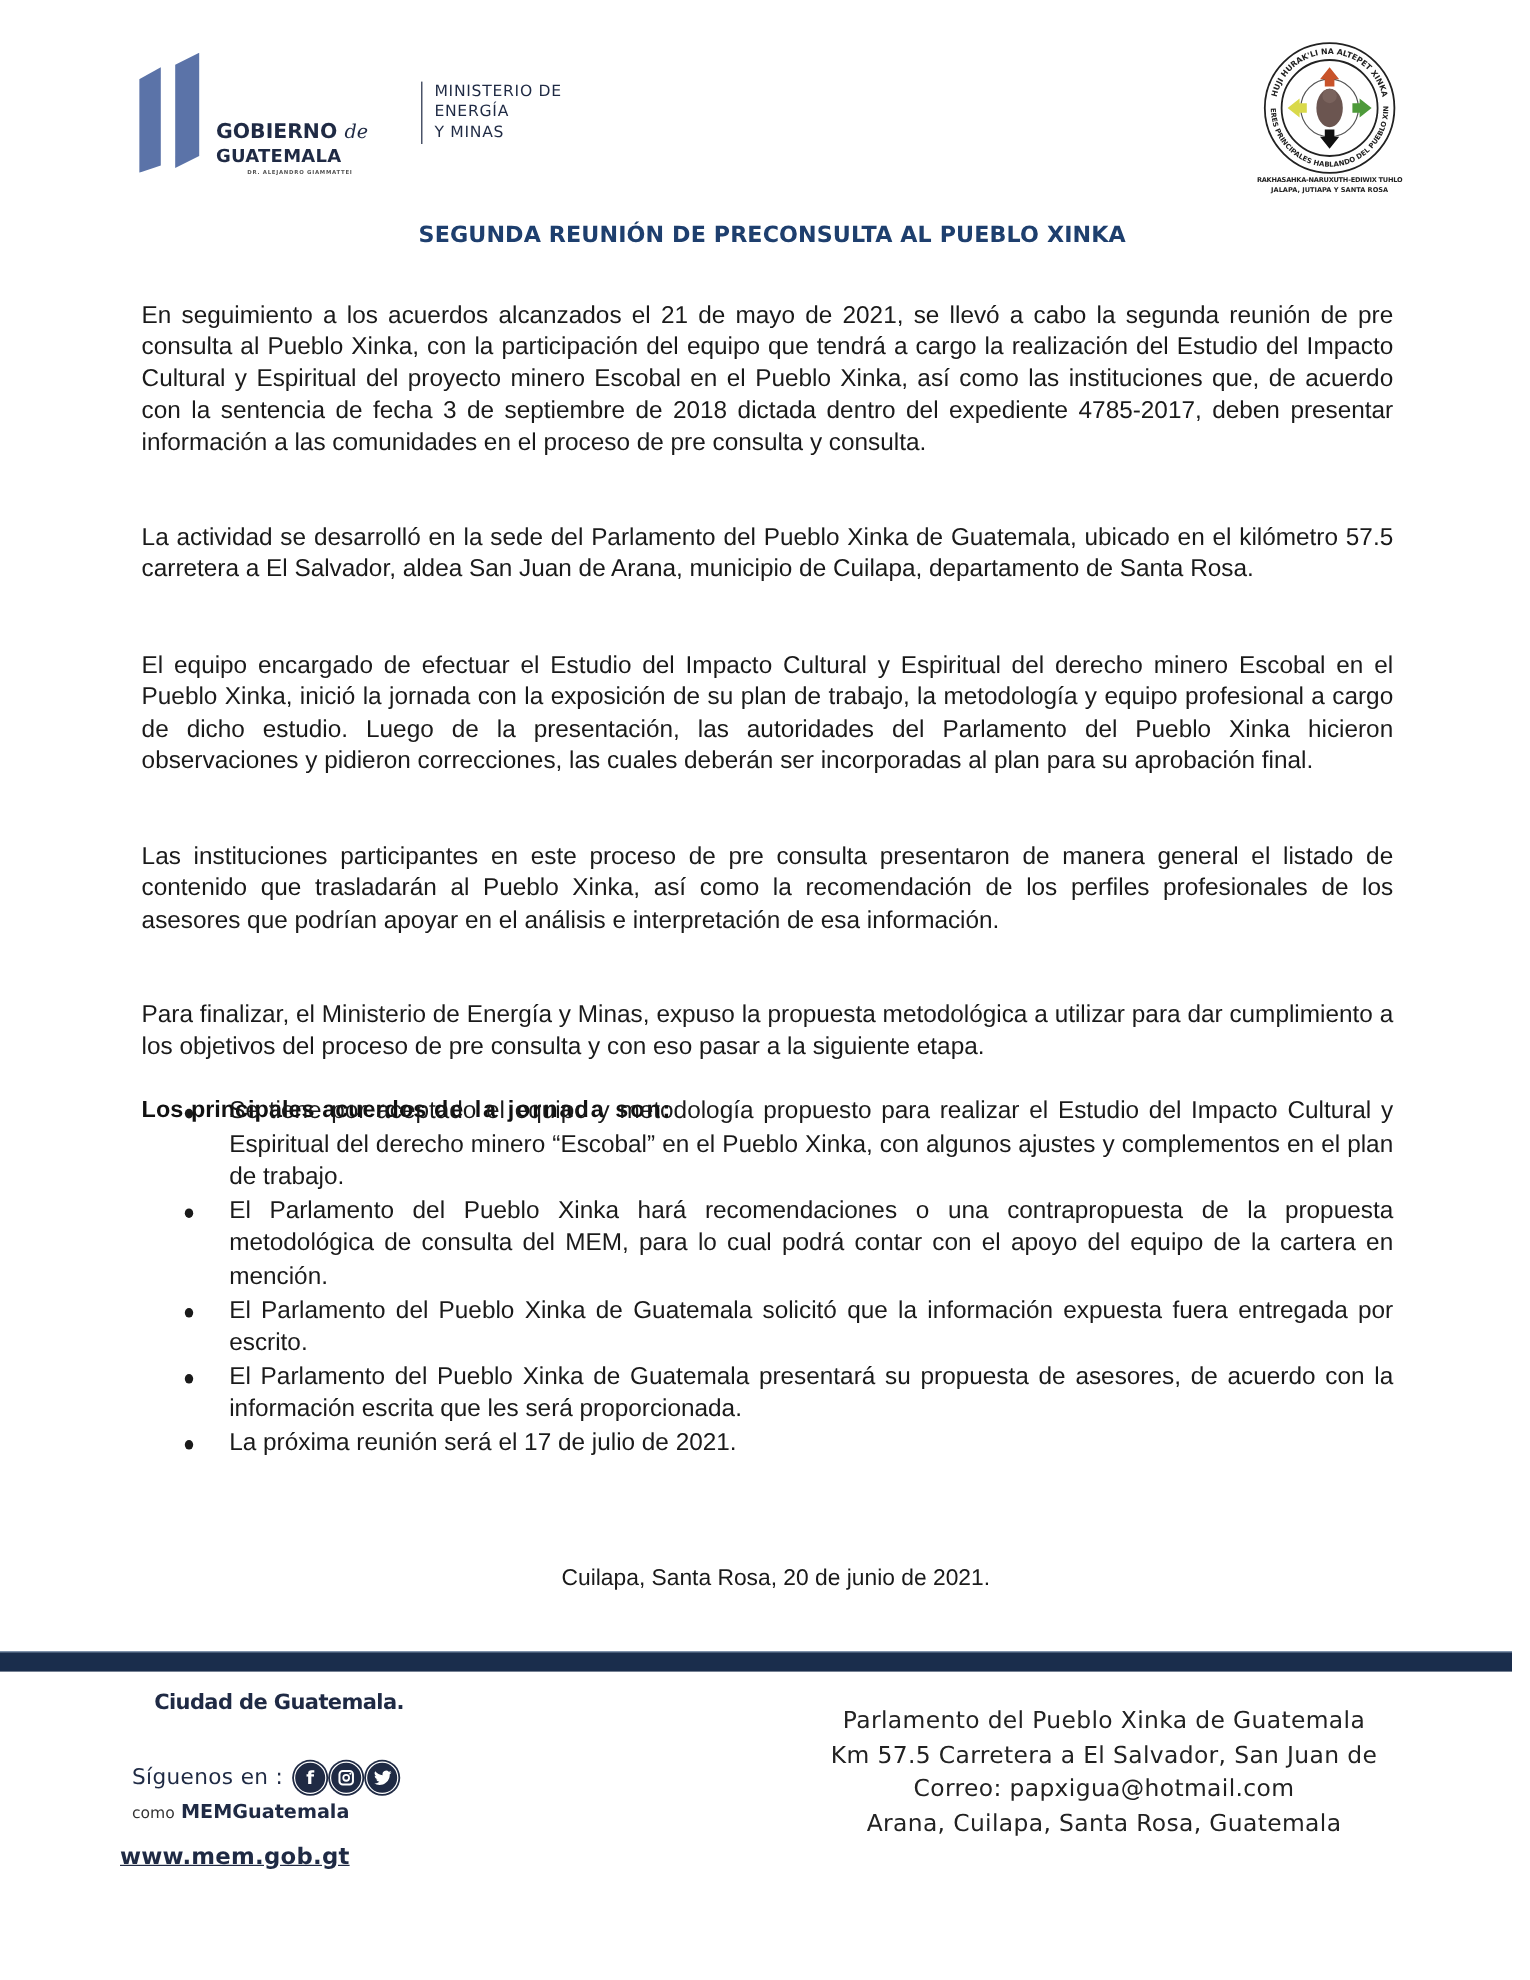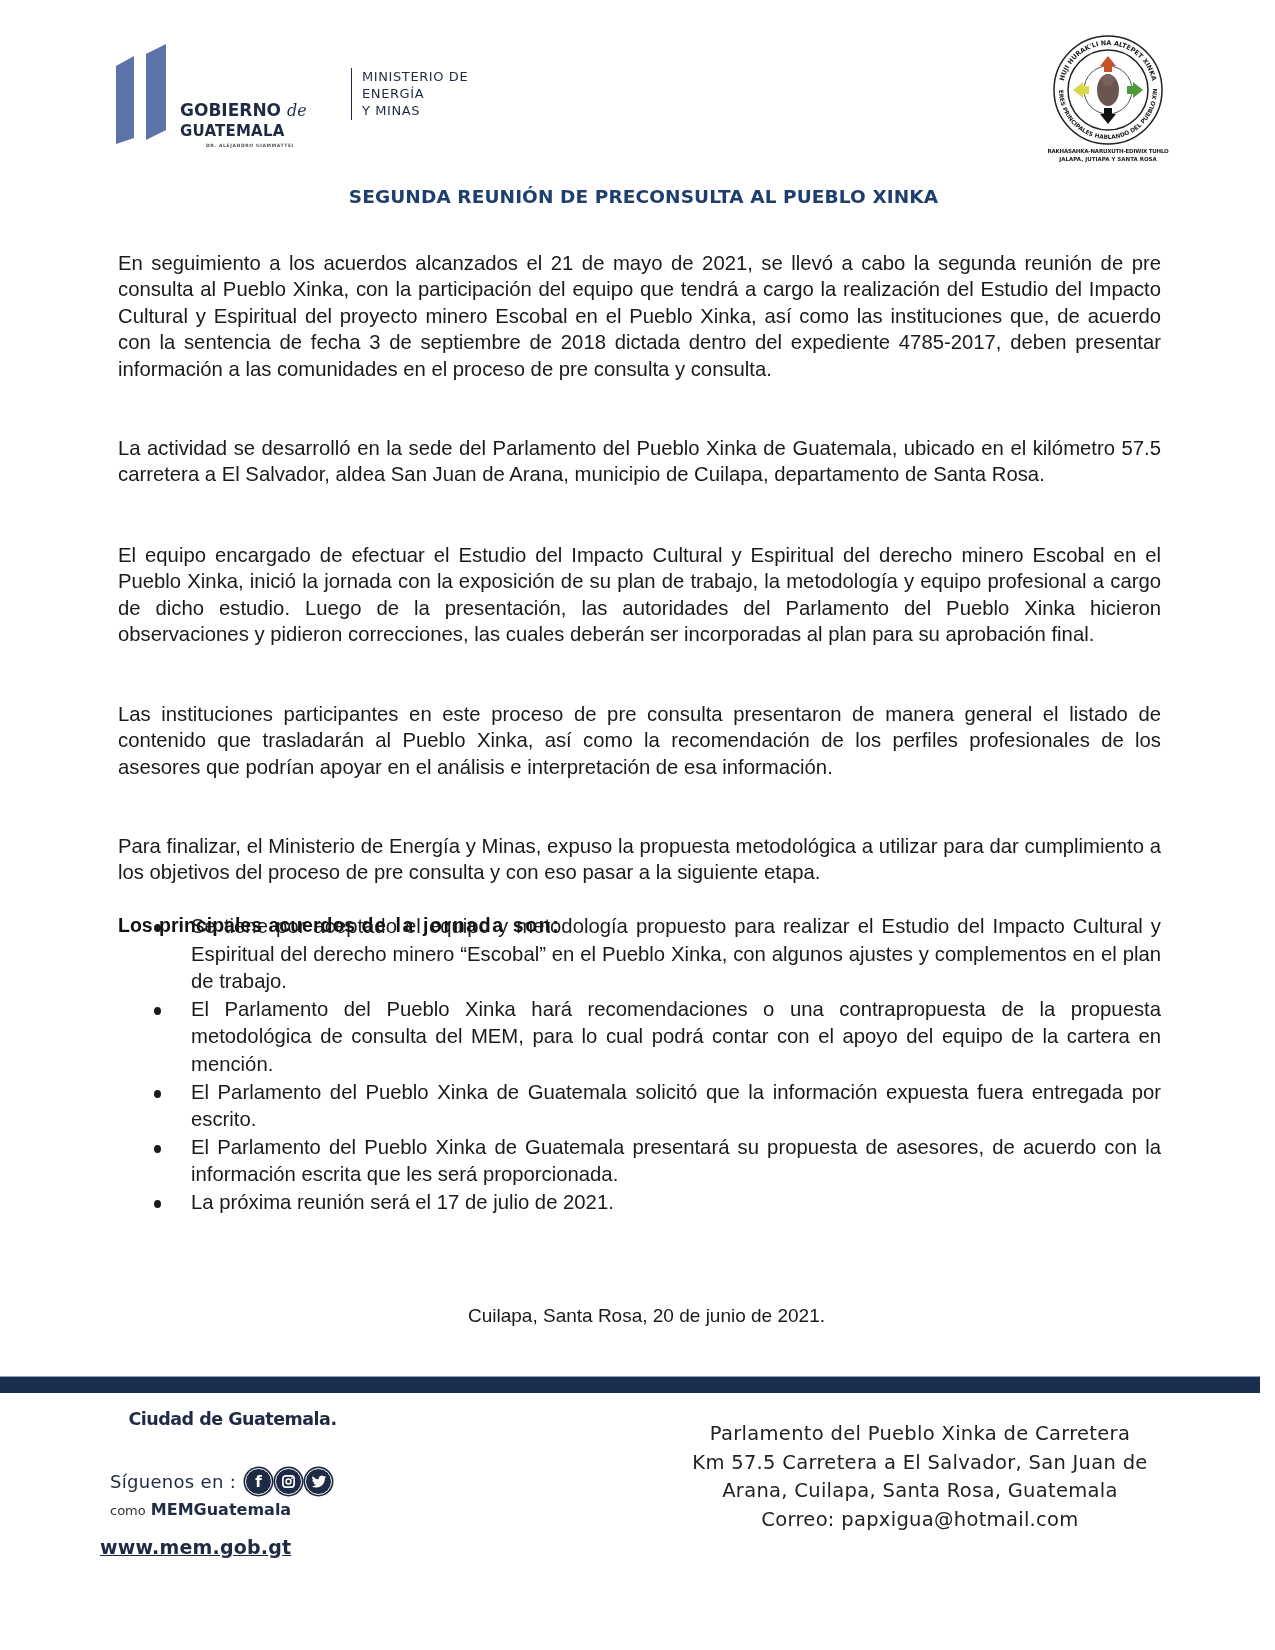--- a/index.html
+++ b/index.html
@@ -145,17 +145,17 @@
 </div>
 
 <div class="como-row">
   <span class="como">como</span>
   <span class="handle">MEMGuatemala</span>
 </div>
 
 <div class="footer-url">www.mem.gob.gt</div>
 
 <div class="footer-right">
-  <div>Parlamento del Pueblo Xinka de Carretera</div>
+  <div>Parlamento del Pueblo Xinka de Guatemala</div>
   <div>Km 57.5 Carretera a El Salvador, San Juan de</div>
+  <div>Correo: papxigua@hotmail.com</div>
   <div>Arana, Cuilapa, Santa Rosa, Guatemala</div>
-  <div>Correo: papxigua@hotmail.com</div>
 </div>
 
 </body></html>

